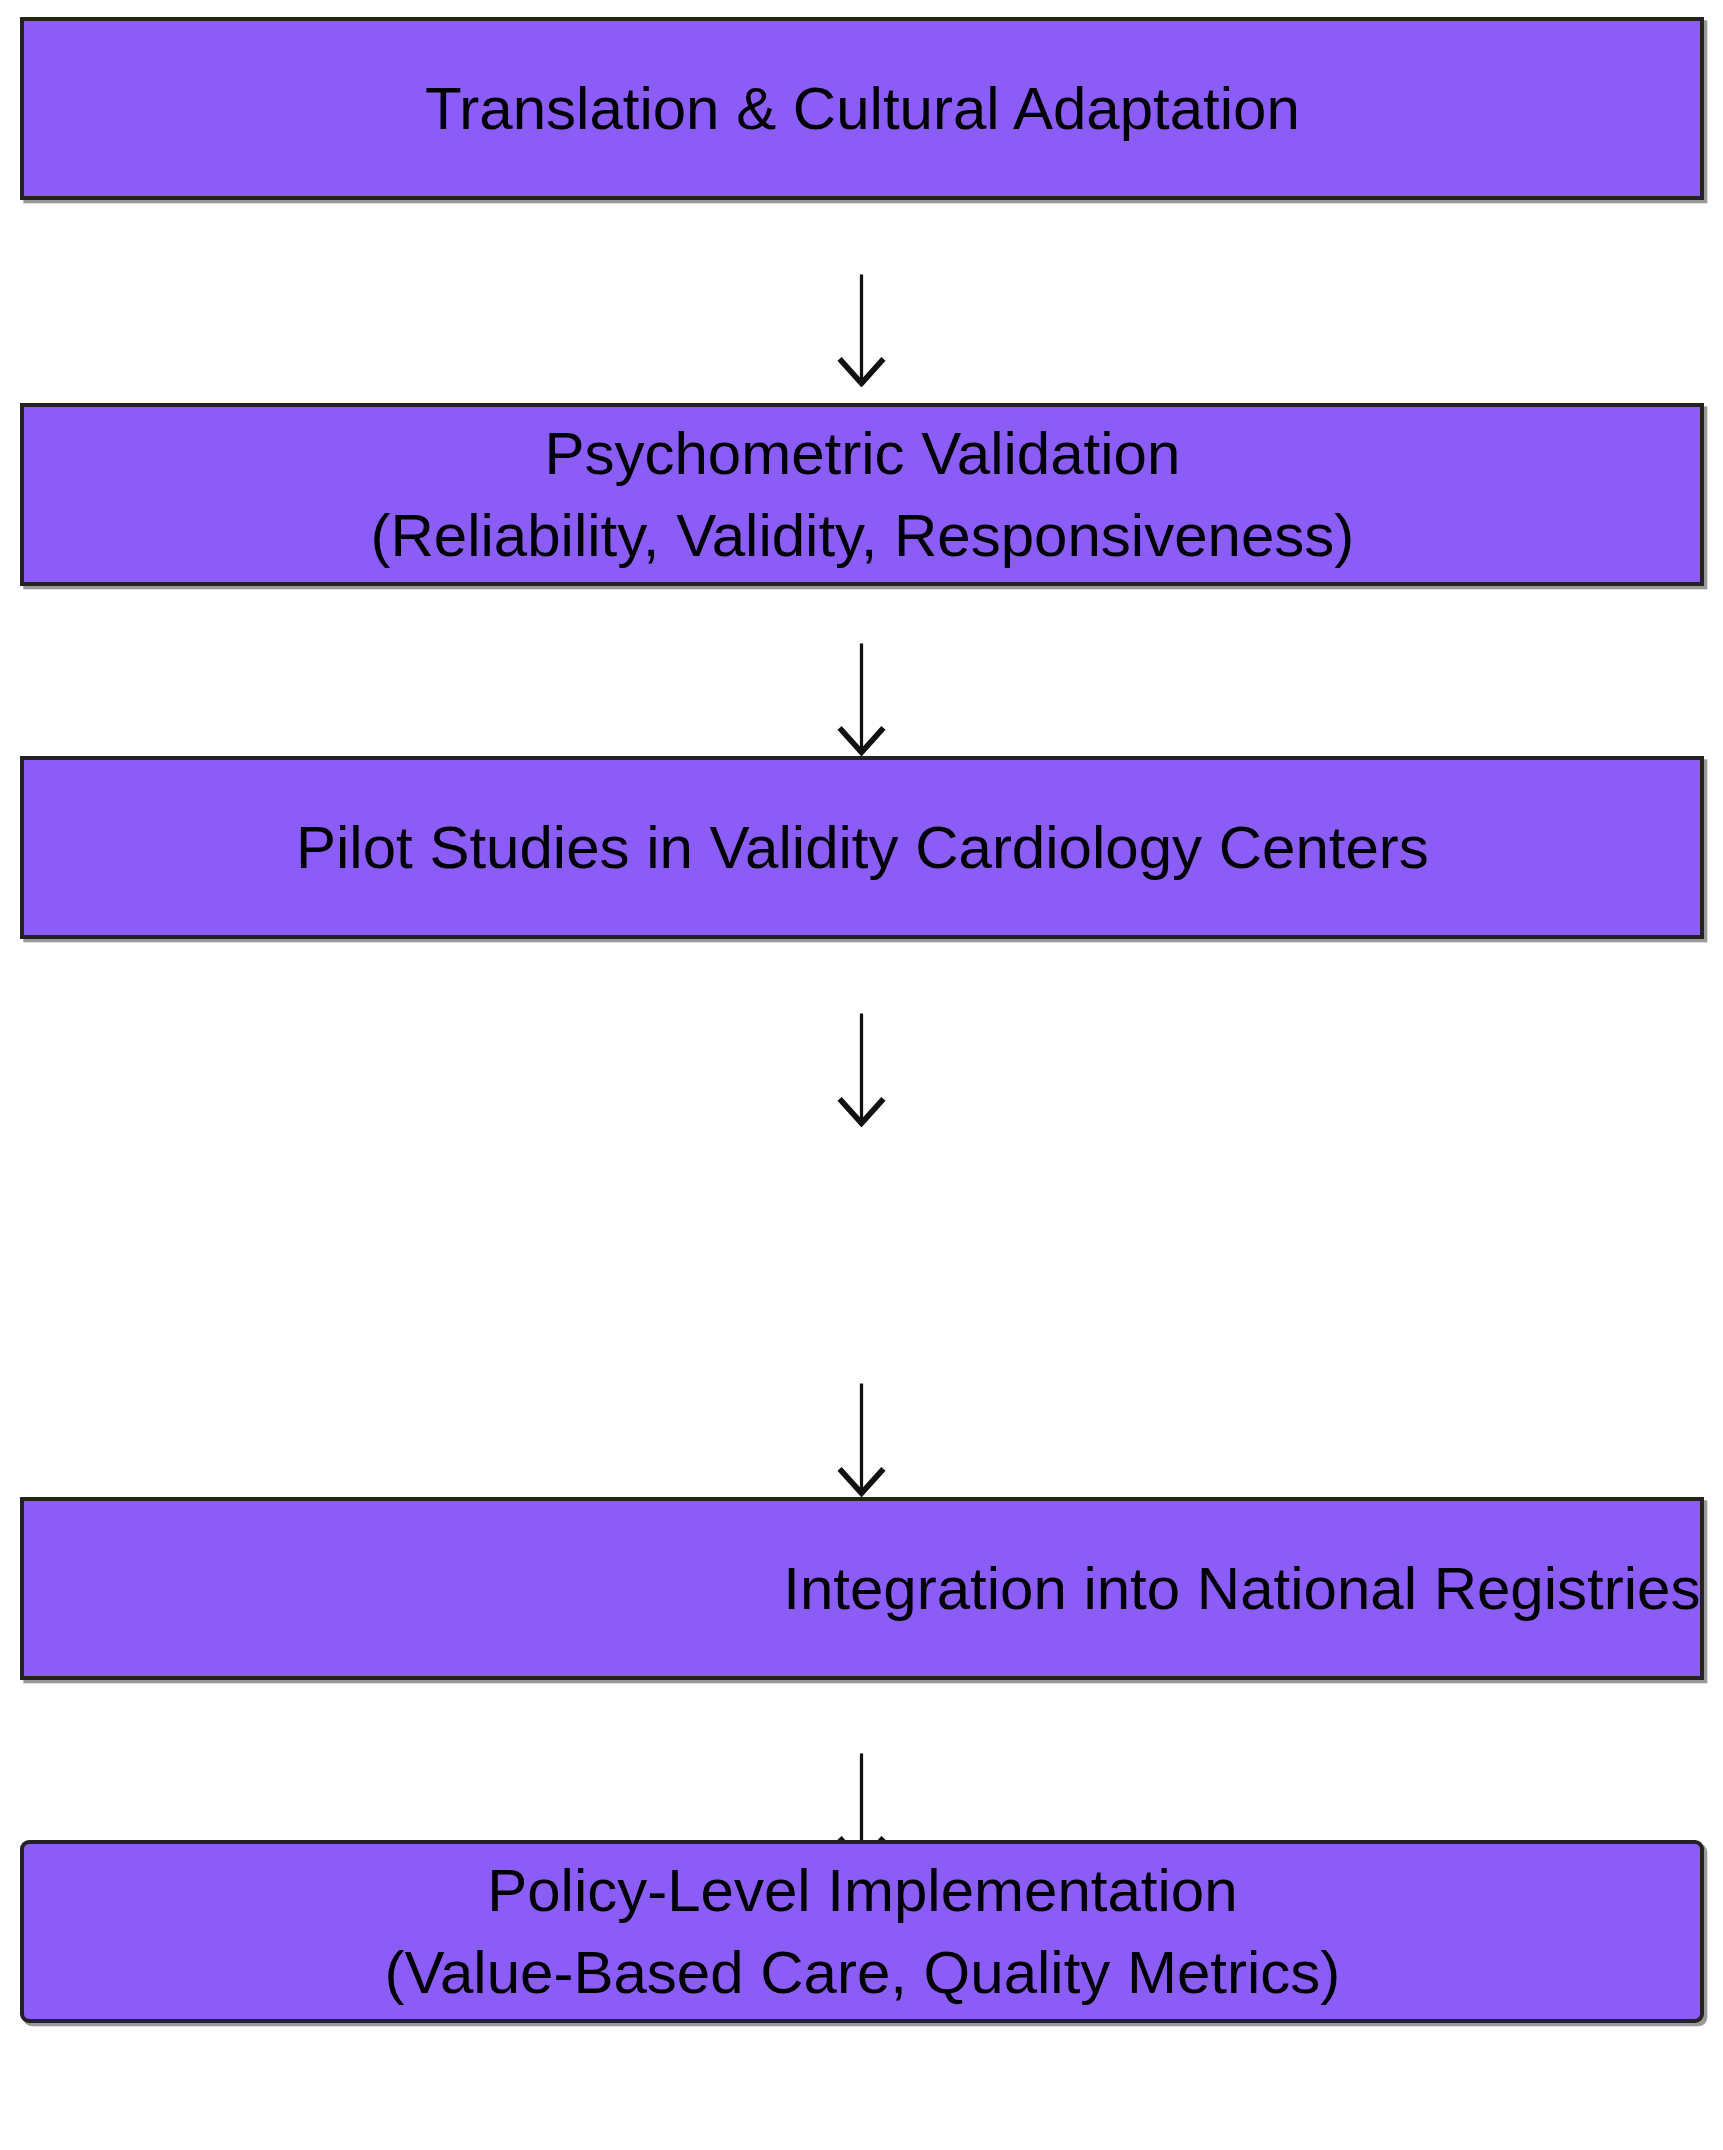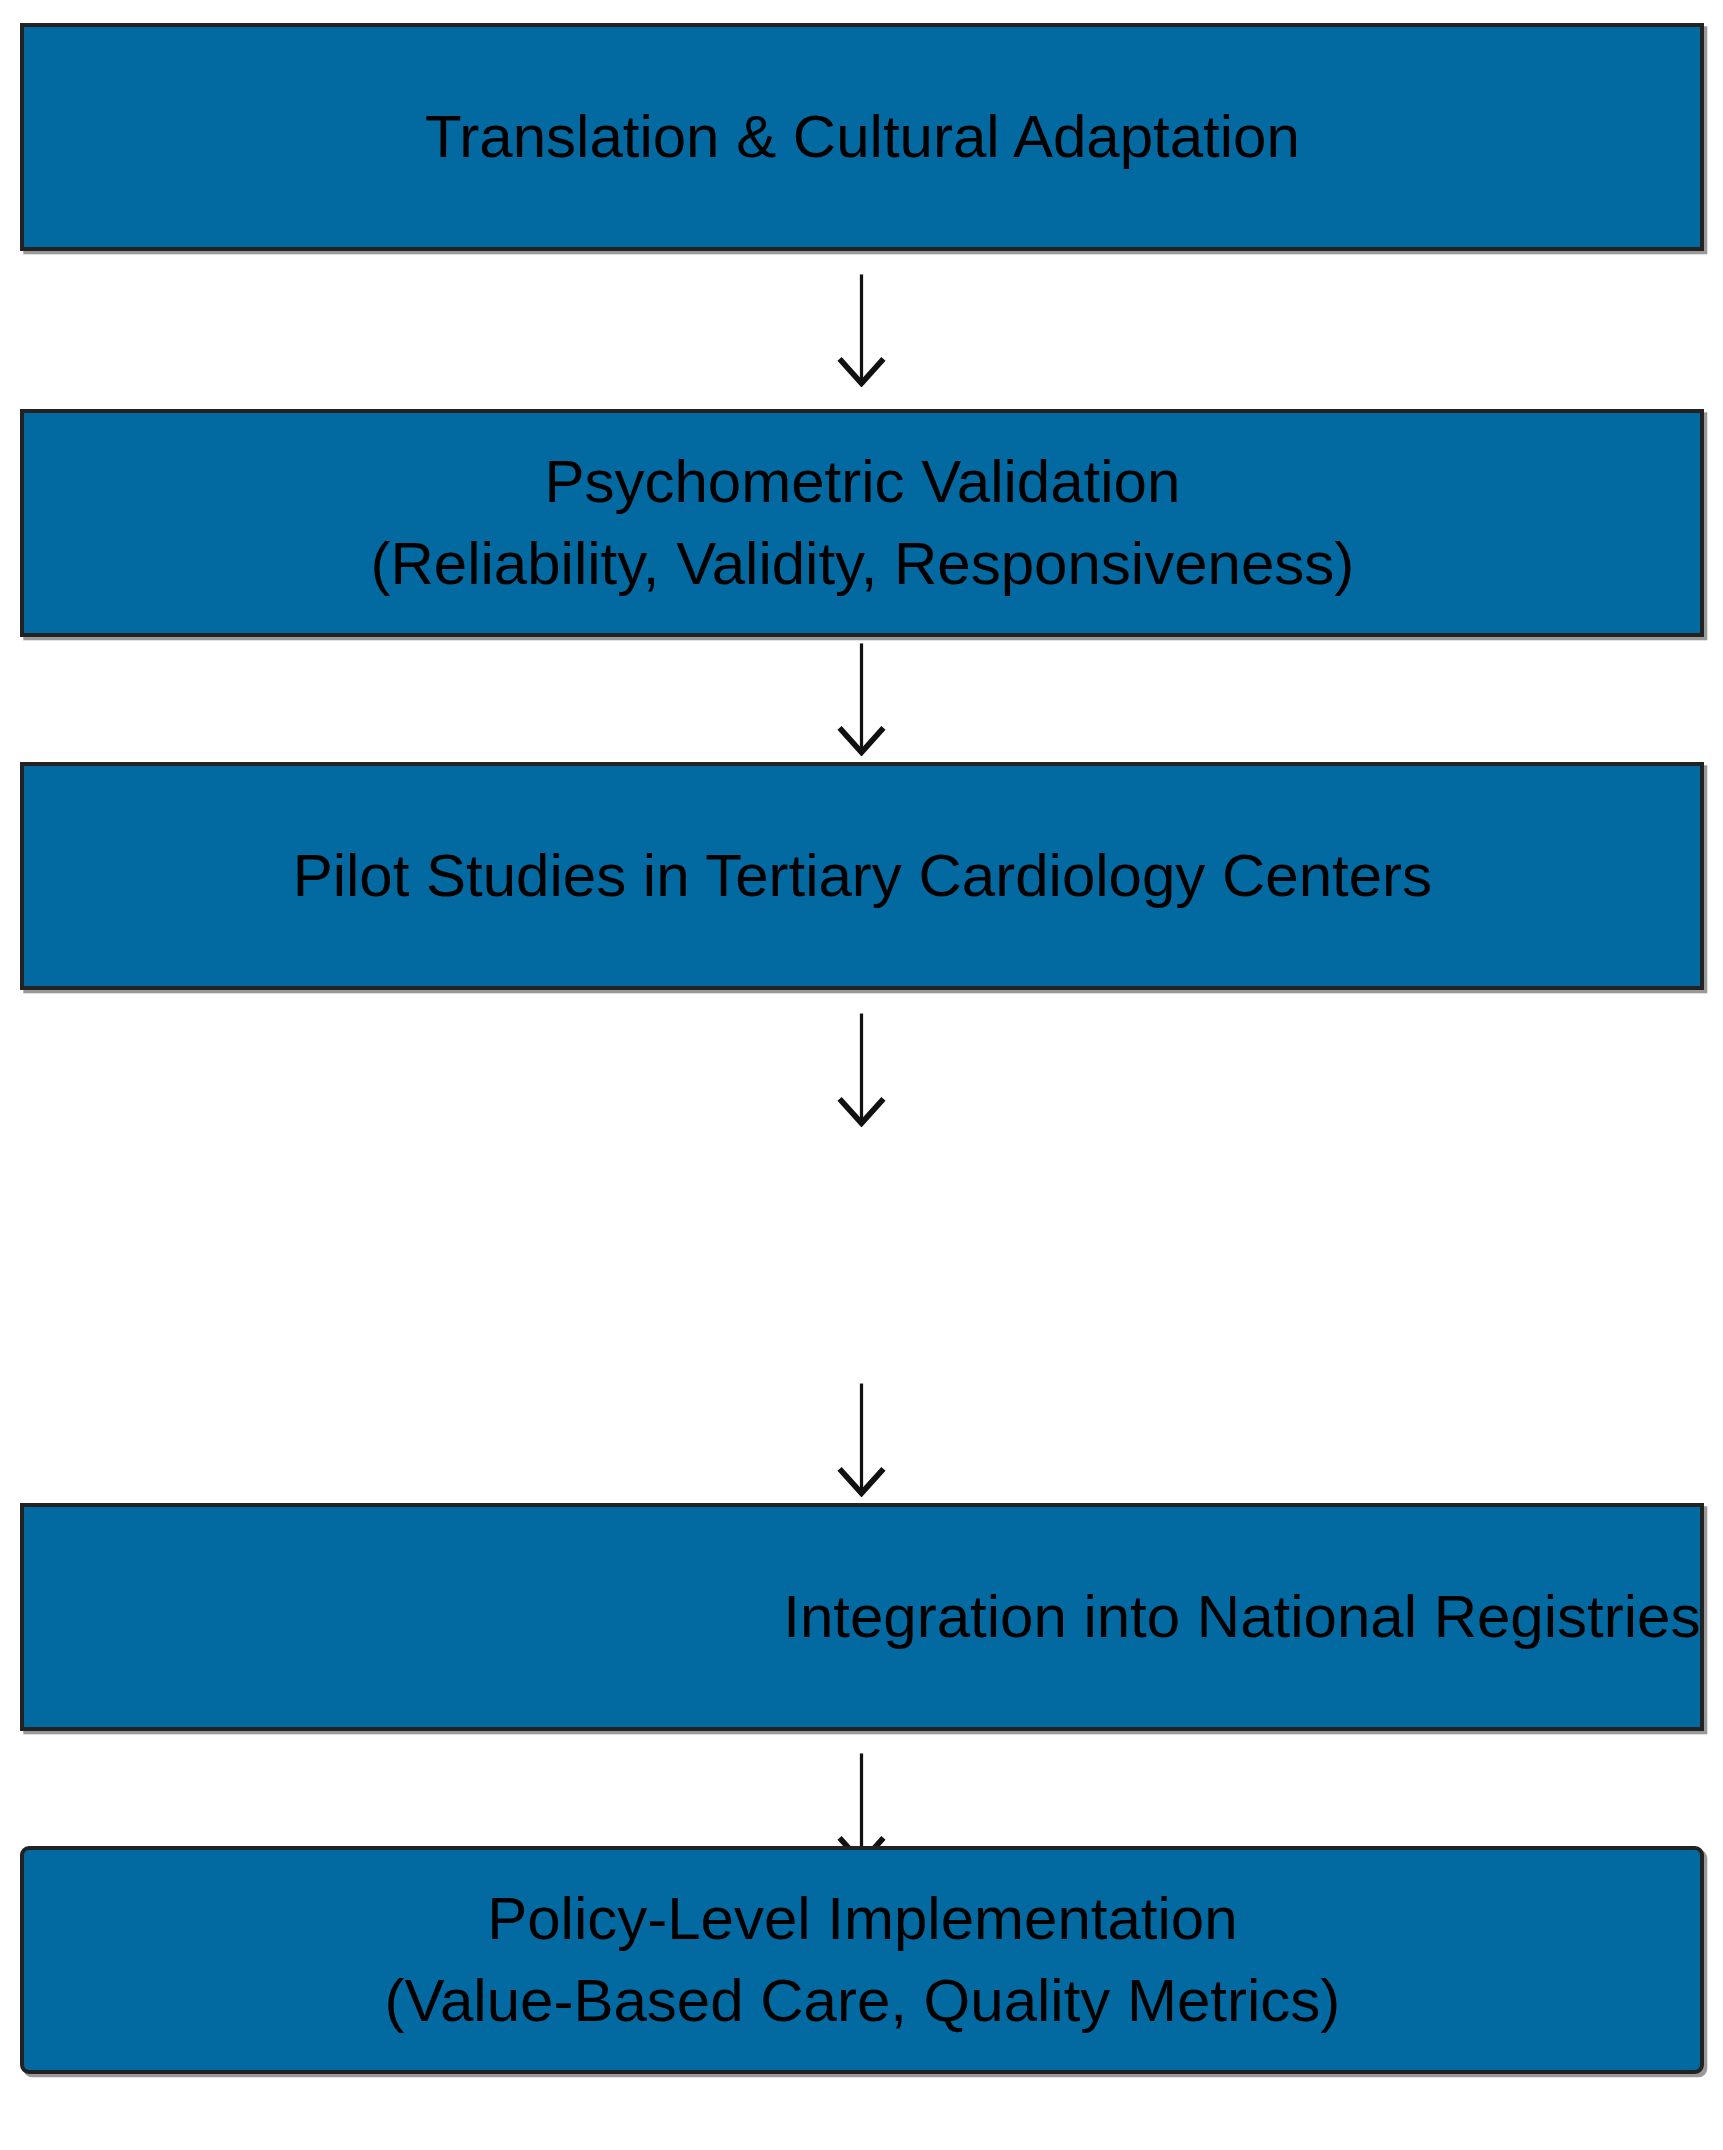--- a/index.html
+++ b/index.html
@@ -15,29 +15,28 @@
     font-family: "Liberation Sans", sans-serif;
   }
   .flowchart {
     position: absolute;
     inset: 0;
   }
   .flow-box {
     position: absolute;
     left: 20.4px;
     width: 1684px;
-    height: 228px;
+    height: 183px;
     box-sizing: border-box;
     border: 4.1px solid #222222;
     box-shadow: 3.3px 3.3px 0 rgba(70,70,70,0.55);
-    background: #0369a1;
+    background: #8b5cf6;
     display: flex;
     align-items: center;
     justify-content: center;
-    margin-top: 6px;
   }
   .flow-box .label {
     font-size: 60px;
     line-height: 82px;
     color: #000000;
     text-align: center;
     white-space: pre-line;
     letter-spacing: 0px;
   }
   .box-1 { top: 17px; }
@@ -85,21 +84,21 @@
   </div>
 
   <div class="flow-arrow arrow-2">
     <svg viewBox="0 0 80 138" xmlns="http://www.w3.org/2000/svg">
       <line x1="40" y1="0" x2="40" y2="134" stroke="#111111" stroke-width="4"></line>
       <polyline points="13,104 40,134 67,104" fill="none" stroke="#111111" stroke-width="7" stroke-linejoin="miter"></polyline>
     </svg>
   </div>
 
   <div class="flow-box box-3">
-    <span class="label">Pilot Studies in Tertiary Cardiology Centers</span>
+    <span class="label">Pilot Studies in Validity Cardiology Centers</span>
   </div>
 
   <div class="flow-arrow arrow-3">
     <svg viewBox="0 0 80 139" xmlns="http://www.w3.org/2000/svg">
       <line x1="40" y1="0" x2="40" y2="135" stroke="#111111" stroke-width="4"></line>
       <polyline points="13,105 40,135 67,105" fill="none" stroke="#111111" stroke-width="7" stroke-linejoin="miter"></polyline>
     </svg>
   </div>
 
 

